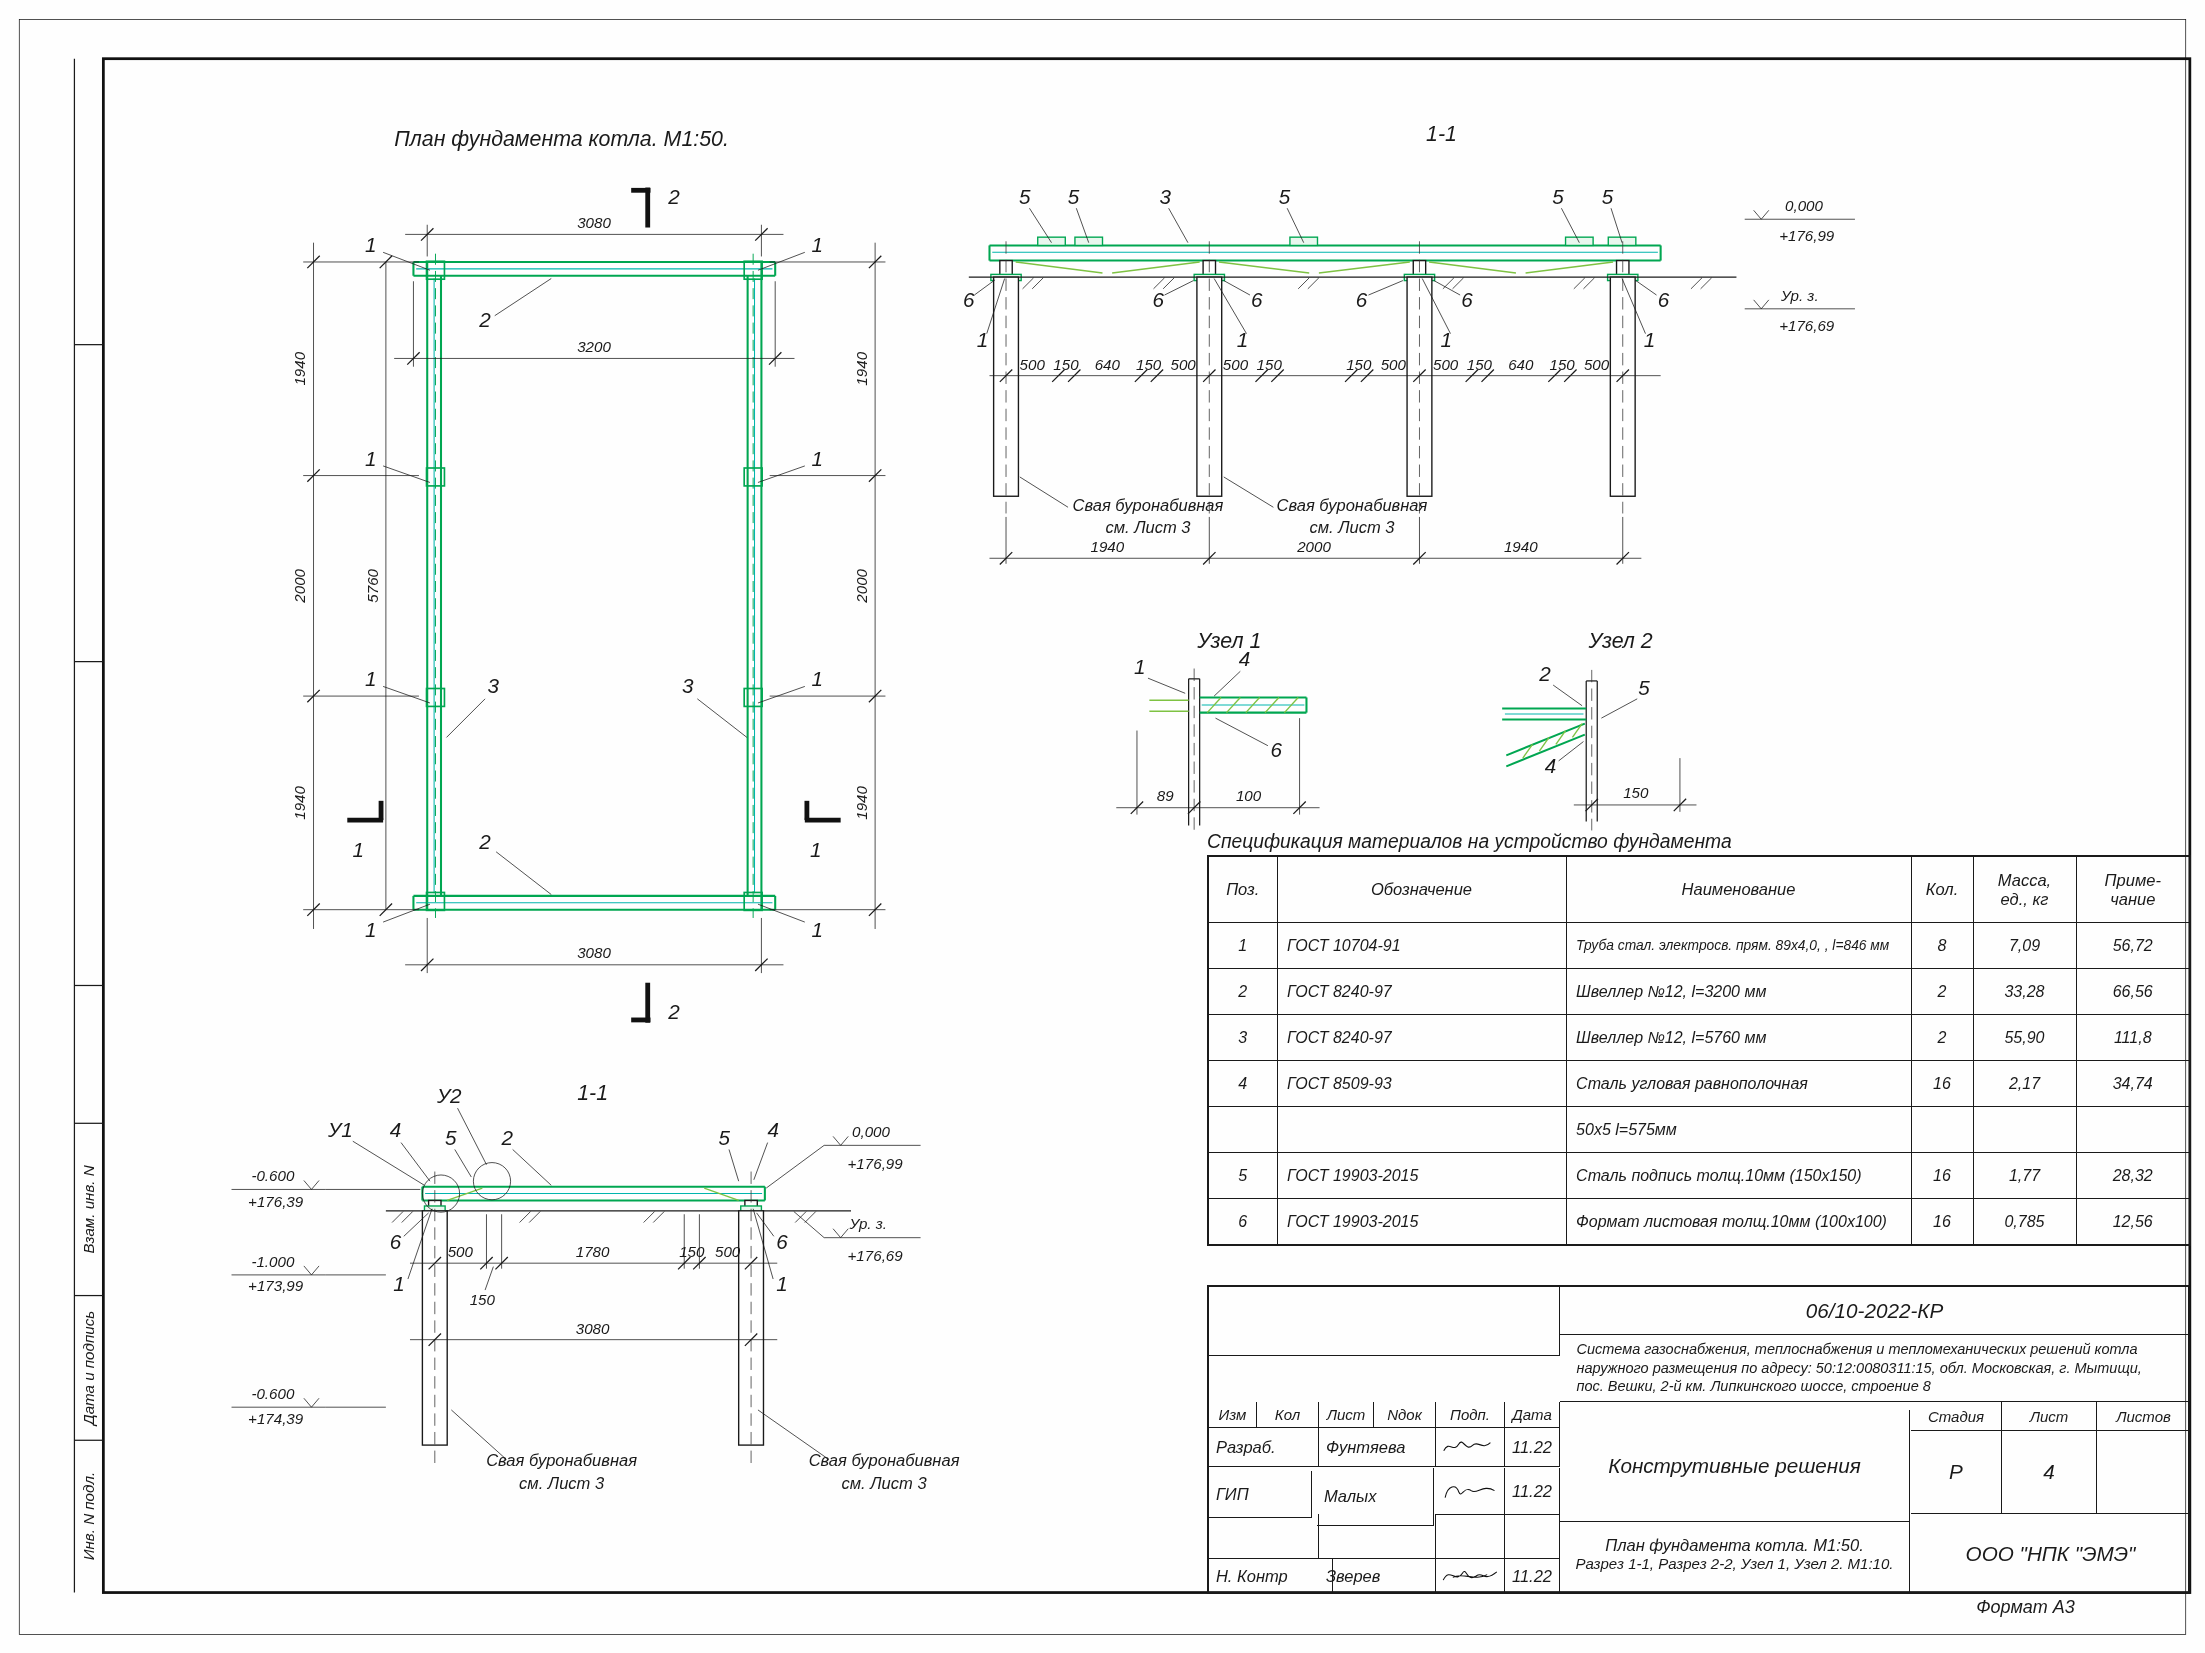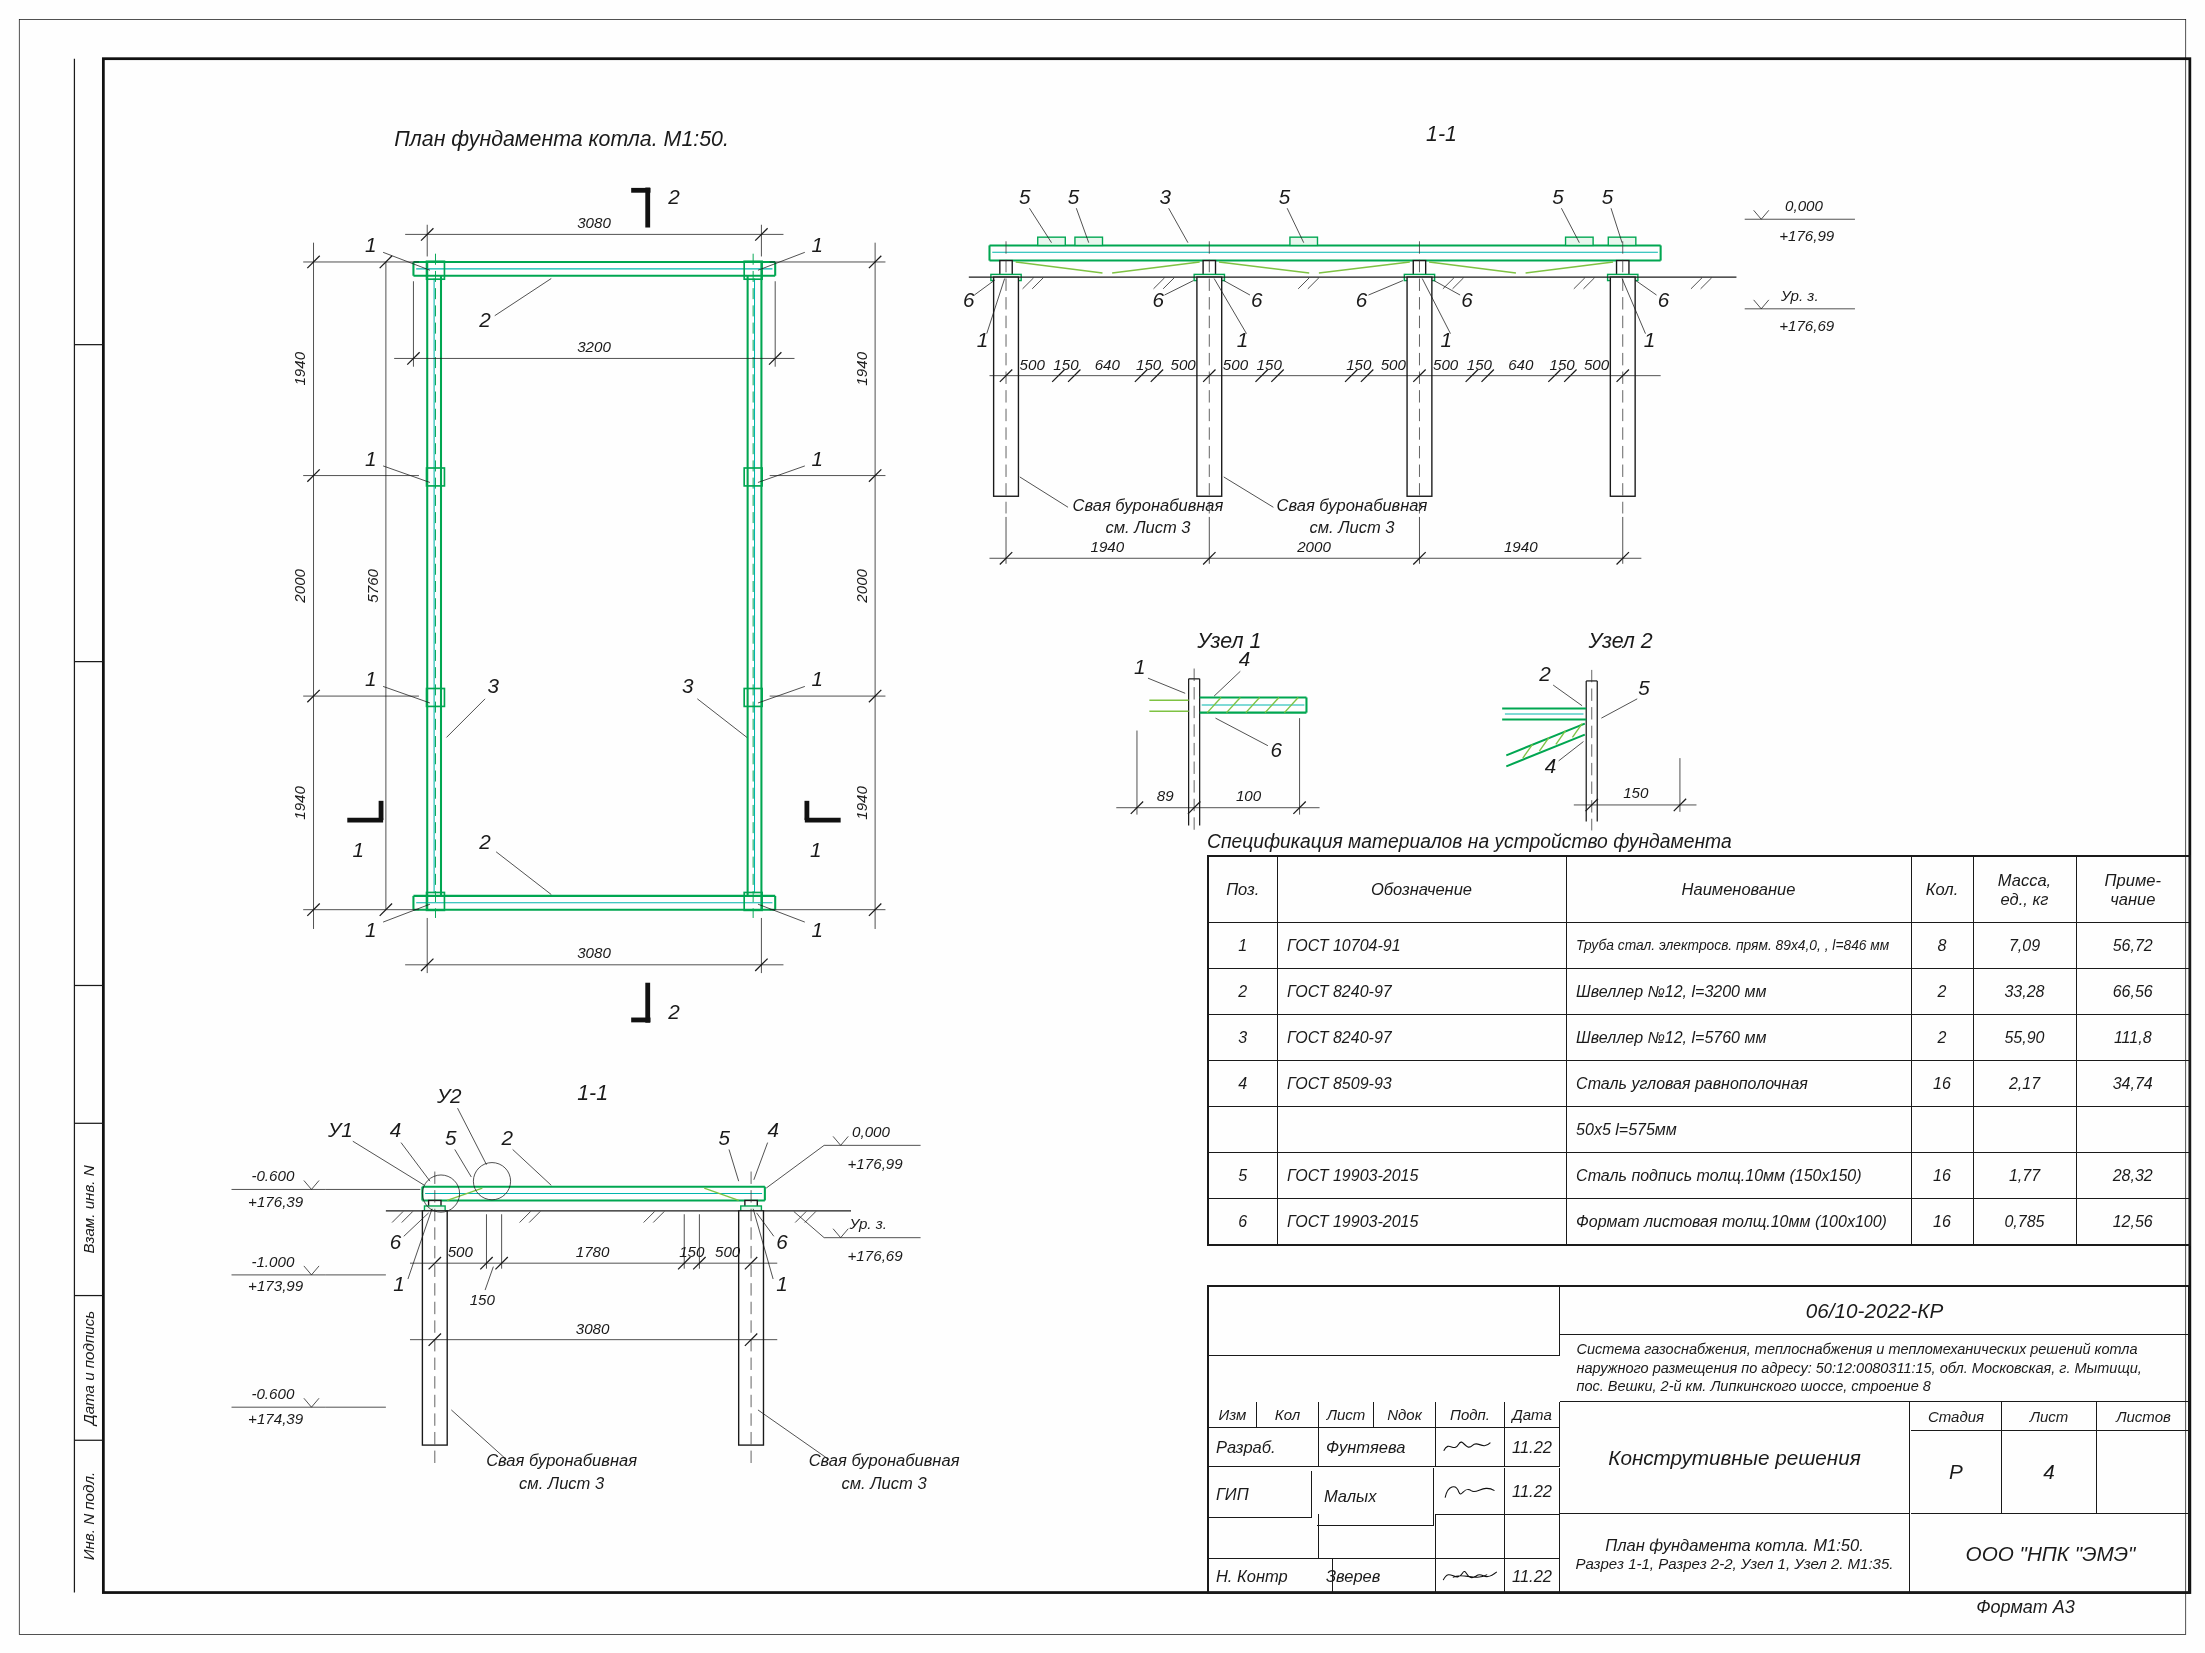--- a/index.html
+++ b/index.html
@@ -641,30 +641,30 @@
     <svg width="62" height="22" viewBox="0 0 90 32">
       <path d="M6,22 C16,2 24,28 34,12 C40,2 40,26 54,16 C64,8 64,26 84,10 M20,18 C34,10 52,24 70,14" stroke="#101010" stroke-width="1.6" fill="none"></path>
     </svg>
   </div>
   <div class="cell br" style="left:296px;top:272px;width:55px;height:34px">11.22</div>
 
   <div class="cell bb big" style="left:351px;top:0;width:629px;height:48px">06/10-2022-КР</div>
   <div class="cell bb" style="left:351px;top:48px;width:629px;height:67px">
     <div class="desc">Система газоснабжения, теплоснабжения и тепломеханических решений котла наружного размещения по адресу: 50:12:0080311:15, обл. Московская, г. Мытищи, пос. Вешки, 2-й км. Липкинского шоссе, строение 8</div>
   </div>
-  <div class="cell br bb big" style="left:351px;top:115px;width:350px;height:112px">Конструтивные решения</div>
+  <div class="cell br bb big" style="left:351px;top:123px;width:350px;height:112px">Конструтивные решения</div>
   <div class="cell br bb sm" style="left:702px;top:115px;width:91px;height:29px">Стадия</div>
   <div class="cell br bb sm" style="left:793px;top:115px;width:95px;height:29px">Лист</div>
   <div class="cell bb sm" style="left:888px;top:115px;width:93px;height:29px">Листов</div>
   <div class="cell br bb big" style="left:702px;top:144px;width:91px;height:83px">Р</div>
   <div class="cell br bb big" style="left:793px;top:144px;width:95px;height:83px">4</div>
   <div class="cell bb big" style="left:888px;top:144px;width:93px;height:83px"></div>
   <div class="cell br" style="left:351px;top:227px;width:350px;height:79px;flex-direction:column">
     <div style="font-size:16.5px">План фундамента котла. М1:50.</div>
-    <div style="font-size:15px">Разрез 1-1, Разрез 2-2, Узел 1, Узел 2. М1:35.</div>
+    <div style="font-size:15px">Разрез 1-1, Разрез 2-2, Узел 1, Узел 2. М1:10.</div>
   </div>
   <div class="cell big" style="left:702px;top:227px;width:279px;height:79px">ООО "НПК "ЭМЭ"</div>
 </div>
 
 <div class="abs fmt">Формат А3</div>
 
 </div>
 
 
 </body></html>

